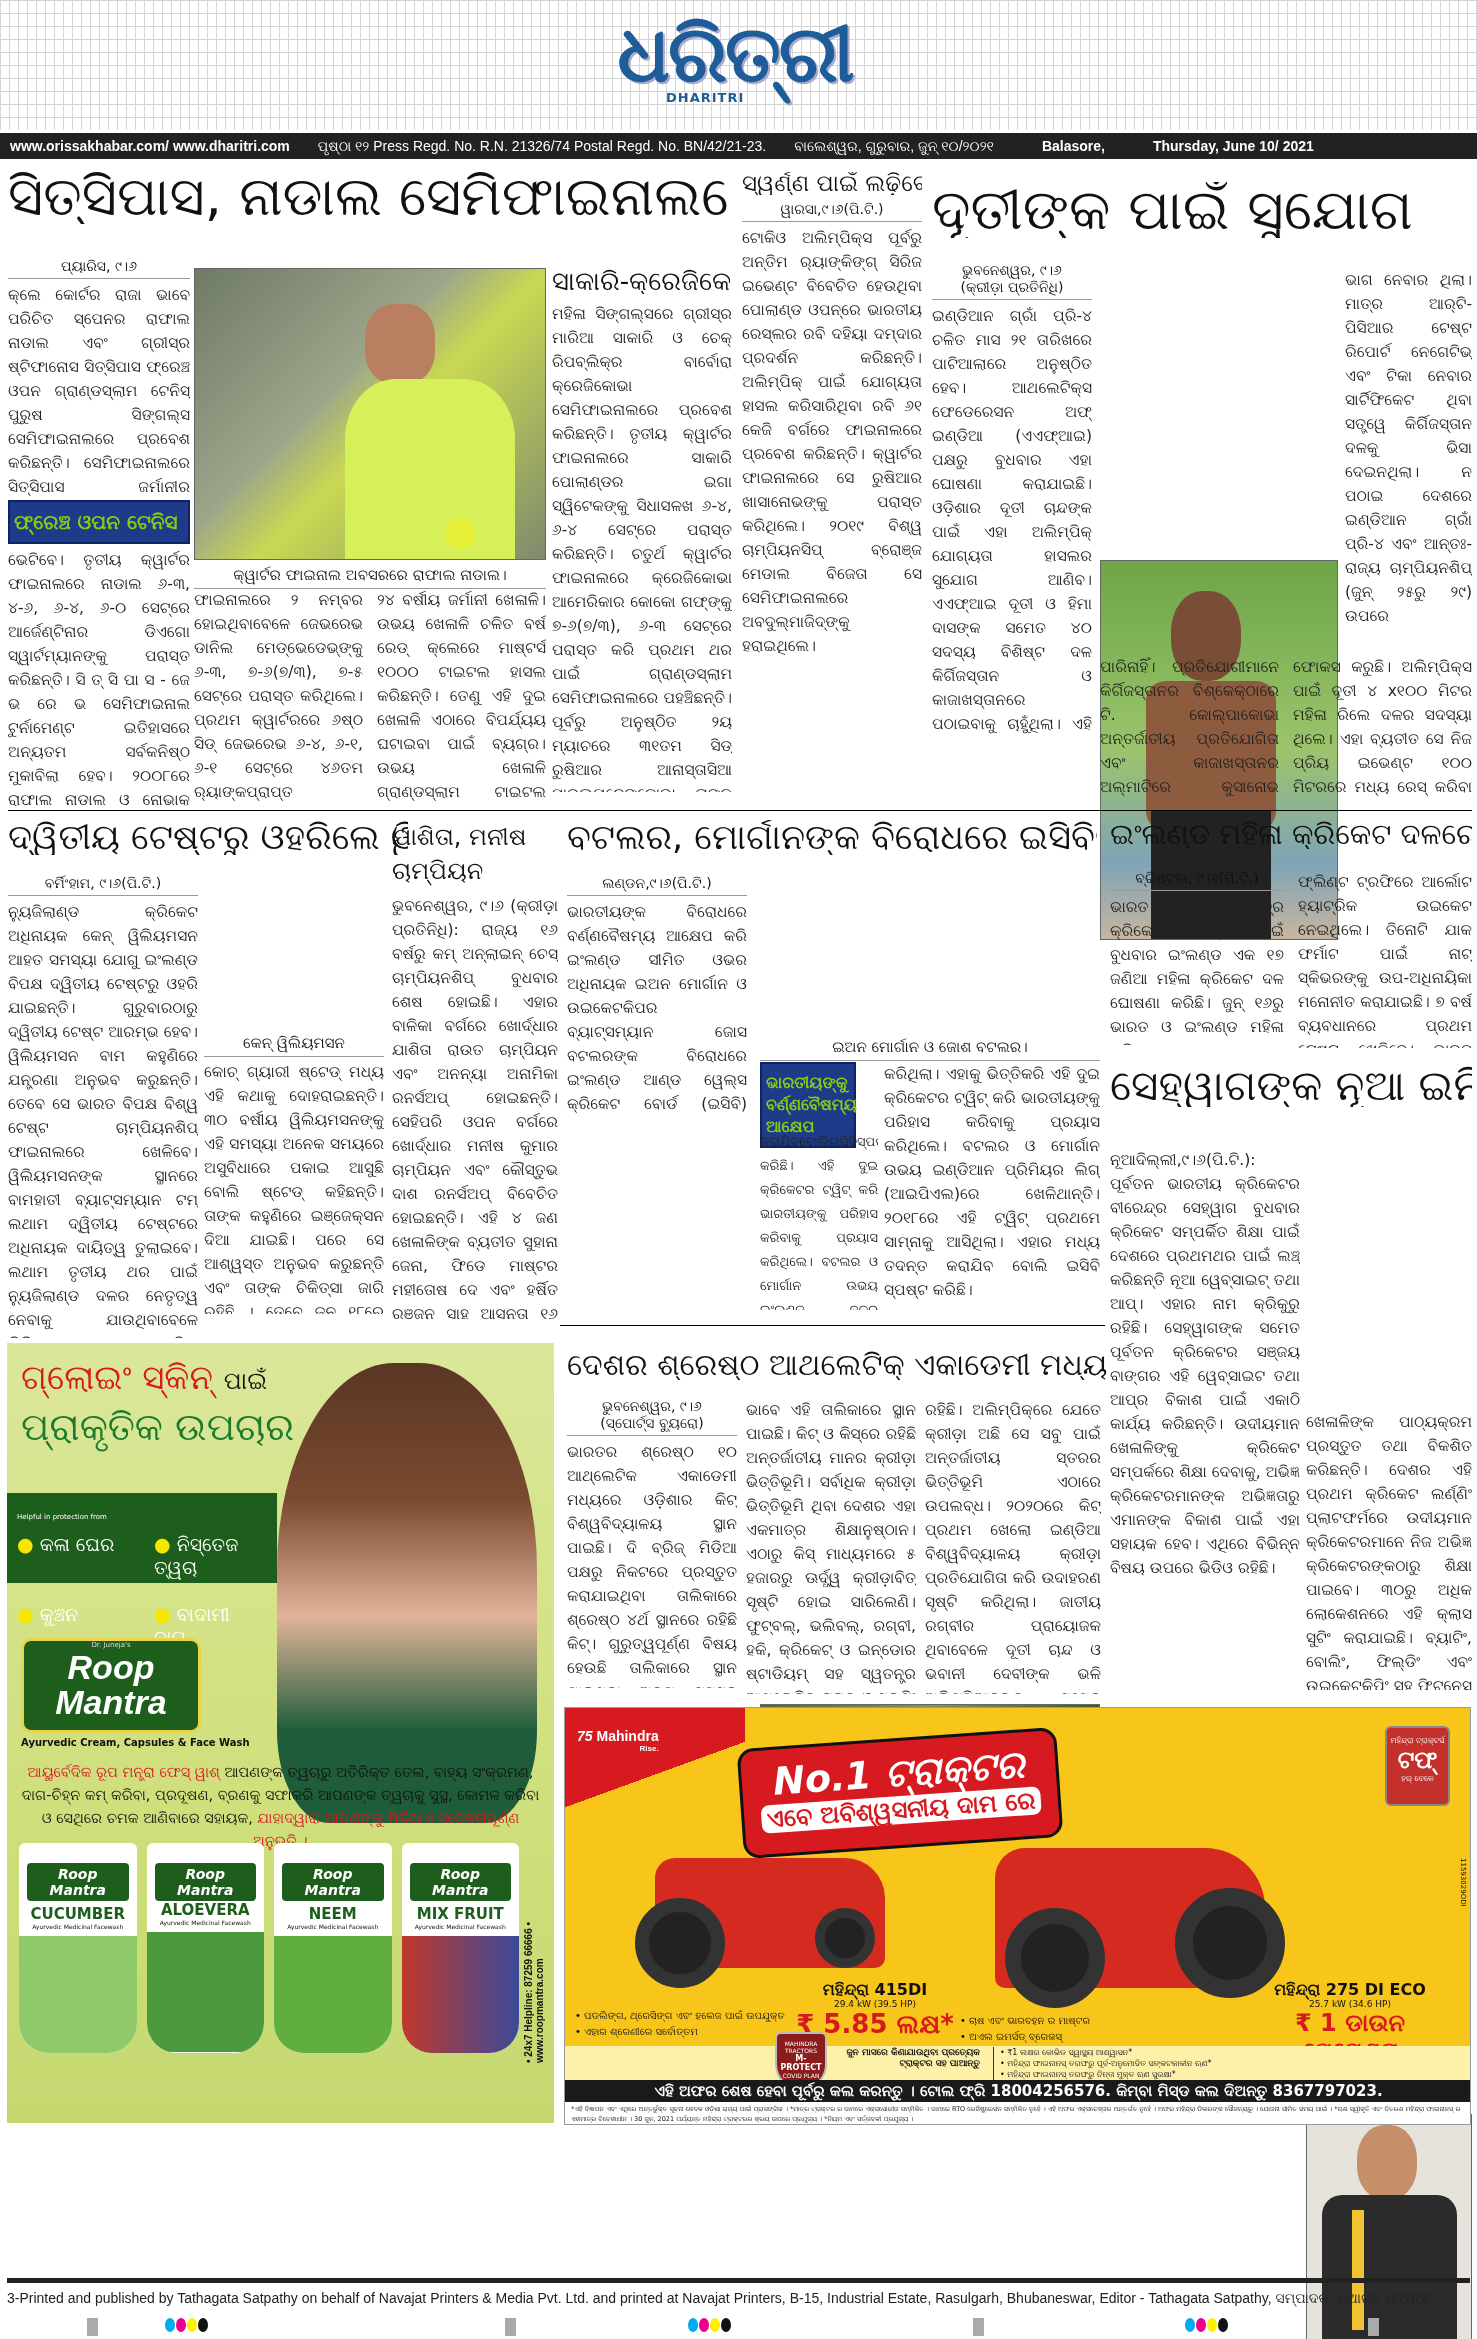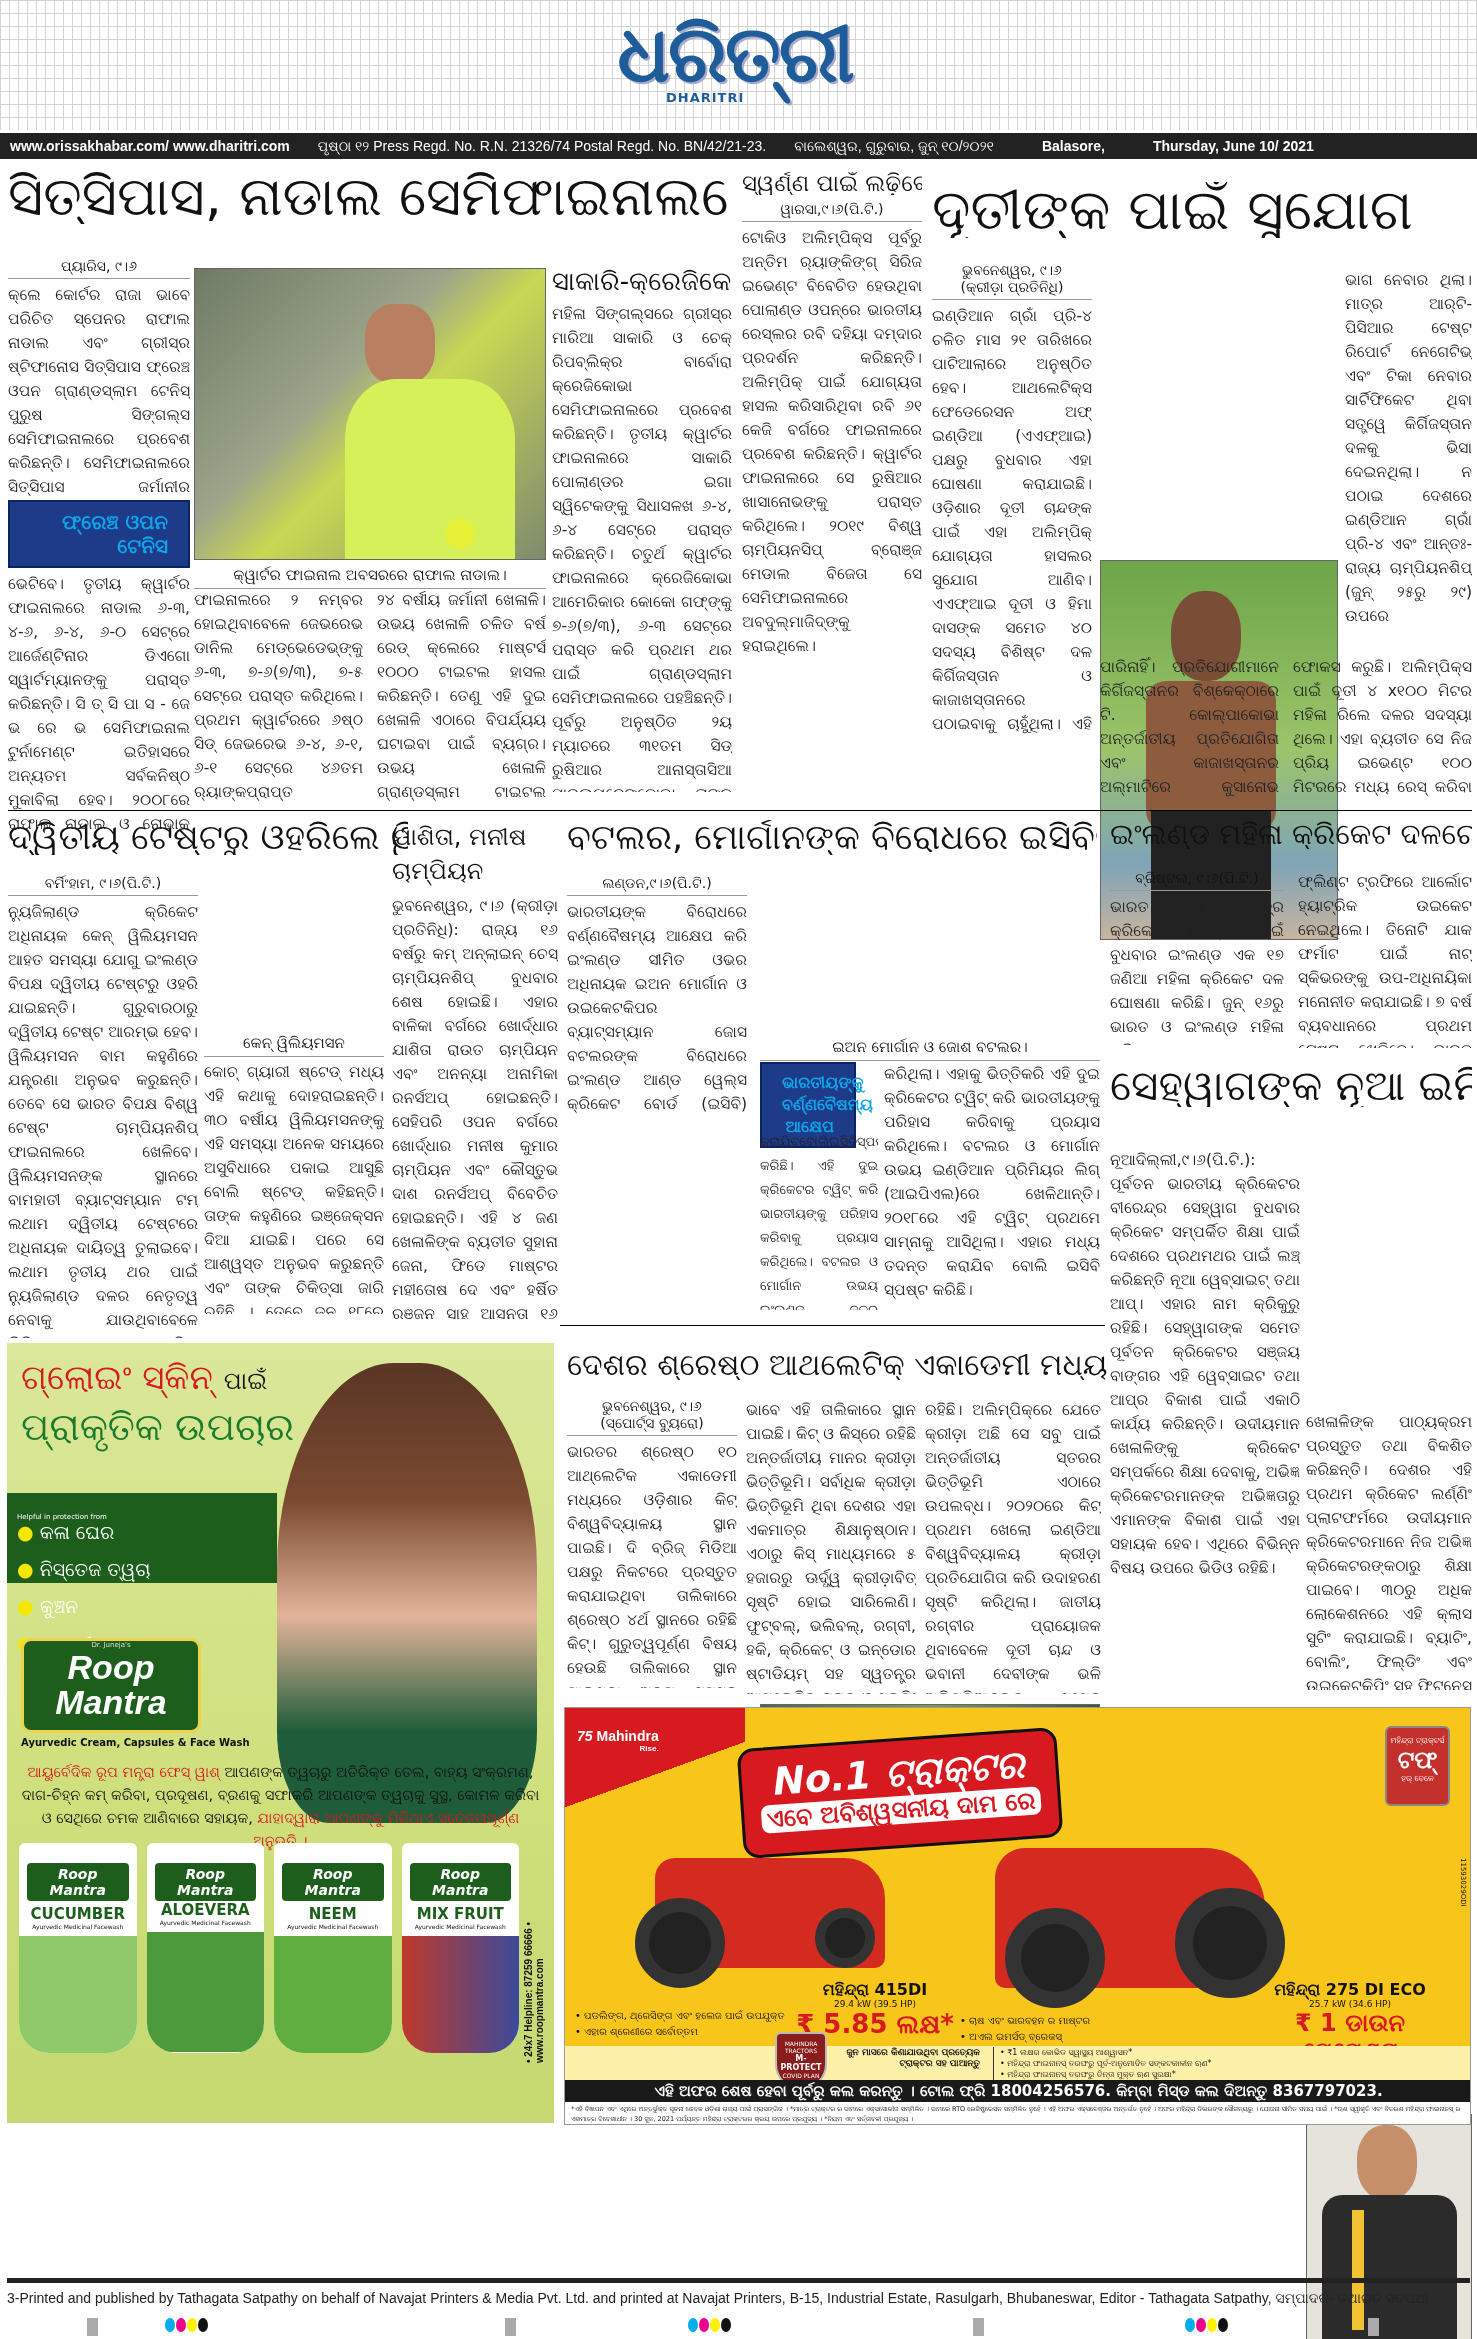--- a/index.html
+++ b/index.html
@@ -13,21 +13,21 @@
 .logo-sub{font-size:13px;font-weight:bold;color:#1f5d9a;letter-spacing:1px;margin-top:-12px;text-align:left;padding-left:76px}
 .infobar{left:0;top:133px;width:1477px;height:26px;background:#222;color:#fff;font-family:"Liberation Sans",sans-serif;font-size:14px;font-weight:bold;display:flex;align-items:center;padding:0 10px;gap:28px}
 .infobar span{white-space:nowrap}
 .hl{font-family:"DejaVu Sans",sans-serif;font-weight:normal;color:#111;line-height:1;white-space:nowrap;overflow:hidden}
 .dateline{font-size:14px;text-align:center;border-bottom:1px solid #999;padding-bottom:3px;margin-bottom:4px}
 .body-text{font-size:15.5px;line-height:24px;text-align:justify;color:#222;overflow:hidden}
 .cols{display:flex;gap:14px}
 .cols > div{flex:1}
 .photo{background:#888;border:1px solid #666;overflow:hidden;position:relative}
 .caption{font-size:15px;text-align:center;padding:4px 0;border-bottom:1px solid #999}
-.bluebox{background:#1e3b8a;color:#0ea5e9;text-align:right;font-weight:bold;font-size:20px;padding:8px 20px;border:2px solid #0e2266}
+.bluebox{background:#1e3b8a;color:#84cc16;text-align:left;font-weight:bold;font-size:20px;padding:8px 4px;border:2px solid #0e2266}
 .sep{background:#000;height:1px}
 
 .ad1{left:7px;top:1343px;width:547px;height:780px;background:linear-gradient(180deg,#dbe79a 0%,#cfdf7b 60%,#c5d870 100%);overflow:hidden}
 .ad2{left:564px;top:1707px;width:907px;height:418px;background:#f8c51b;border:1px solid #999;overflow:hidden}
 .footer-line{left:7px;top:2278px;width:1463px;height:5px;background:#222}
 .footer-text{left:7px;top:2290px;width:1463px;font-family:"Liberation Sans",sans-serif;font-size:14px;color:#222;white-space:nowrap}
 .reg{position:absolute;top:2318px}
 .dots{display:flex;gap:1px}
 .dots span{width:10px;height:14px;border-radius:50%;display:block}
 .gray{width:11px;height:18px;background:#aaa}
@@ -159,21 +159,21 @@
 <div class="abs body-text" style="left:925px;top:1398px;width:176px;height:296px">ରହିଛି। ଅଲିମ୍ପିକ୍‌ରେ ଯେତେ କ୍ରୀଡ଼ା ଅଛି ସେ ସବୁ ପାଇଁ ଅନ୍ତର୍ଜାତୀୟ ସ୍ତରର ଭିତ୍ତିଭୂମି ଏଠାରେ ଉପଲବ୍ଧ। ୨୦୨୦ରେ କିଟ୍ ପ୍ରଥମ ଖେଲୋ ଇଣ୍ଡିଆ ବିଶ୍ୱବିଦ୍ୟାଳୟ କ୍ରୀଡ଼ା ପ୍ରତିଯୋଗିତା କରି ଉଦାହରଣ ସୃଷ୍ଟି କରିଥିଲା। ଜାତୀୟ ରଗ୍‌ବୀର ପ୍ରାୟୋଜକ ଥିବାବେଳେ ଦୂତୀ ଚାନ୍ଦ ଓ ଭବାନୀ ଦେବୀଙ୍କ ଭଳି ଅଲିମ୍ପିଆନଙ୍କ ସମେତ ଦେଶର ଶ୍ରେଷ୍ଠ ଦ୍ରୁତ ଧାବିକା ଧାବକ, ହର୍ଡଲ୍ସ ଓ ହେପଟାଥଲନ୍ ଆଥ୍‌ଲେଟରେ କିଟ ଛାତ୍ରୀଛାତ୍ର ରହିଛନ୍ତି।</div>
 
 <div class="abs ad1">
   <div style="position:absolute;left:14px;top:12px;font-size:34px;line-height:44px">
     <span style="color:#d71920">ଗ୍ଲୋଇଂ ସ୍କିନ୍</span>
     <span style="color:#111;font-size:24px">ପାଇଁ</span>
   </div>
   <div style="position:absolute;left:14px;top:62px;font-size:38px;color:#1c7a2c">ପ୍ରାକୃତିକ ଉପଚାର</div>
   <div style="position:absolute;left:0;top:150px;width:270px;height:90px;background:#1e5e1c;color:#fff;padding:20px 10px">
     <div style="font-size:7px">Helpful in protection from</div>
-    <div style="display:grid;grid-template-columns:1fr;gap:14px;font-size:19px;margin-top:0">
+    <div style="display:grid;grid-template-columns:1fr 1fr;gap:24px;font-size:19px;margin-top:12px">
       <div><span style="color:#f6e600">● </span><span>କଳା ଘେର</span></div>
       <div><span style="color:#f6e600">● </span><span>ନିସ୍ତେଜ ତ୍ୱଚା</span></div>
       <div><span style="color:#f6e600">● </span><span>କୁଞ୍ଚନ</span></div>
       <div><span style="color:#f6e600">● </span><span>ବାଦାମୀ ଦାଗ</span></div>
     </div>
   </div>
   <div style="position:absolute;left:270px;top:20px;width:260px;height:460px;border-radius:45% 45% 20% 20%;background:linear-gradient(180deg,#5a3625 0%,#7b4a30 30%,#e3b49a 55%,#1f5d3a 80%)"></div>
   <div style="position:absolute;left:14px;top:295px;width:180px;height:95px;background:#1e5e1c;border:3px solid #e9d44c;border-radius:10px;color:#fff;text-align:center">
     <div style="font-size:7px;color:#ddd">Dr. Juneja's</div>
     <div style="font-size:34px;font-style:italic;font-weight:bold;line-height:36px;font-family:'Liberation Sans',sans-serif">Roop</div>

